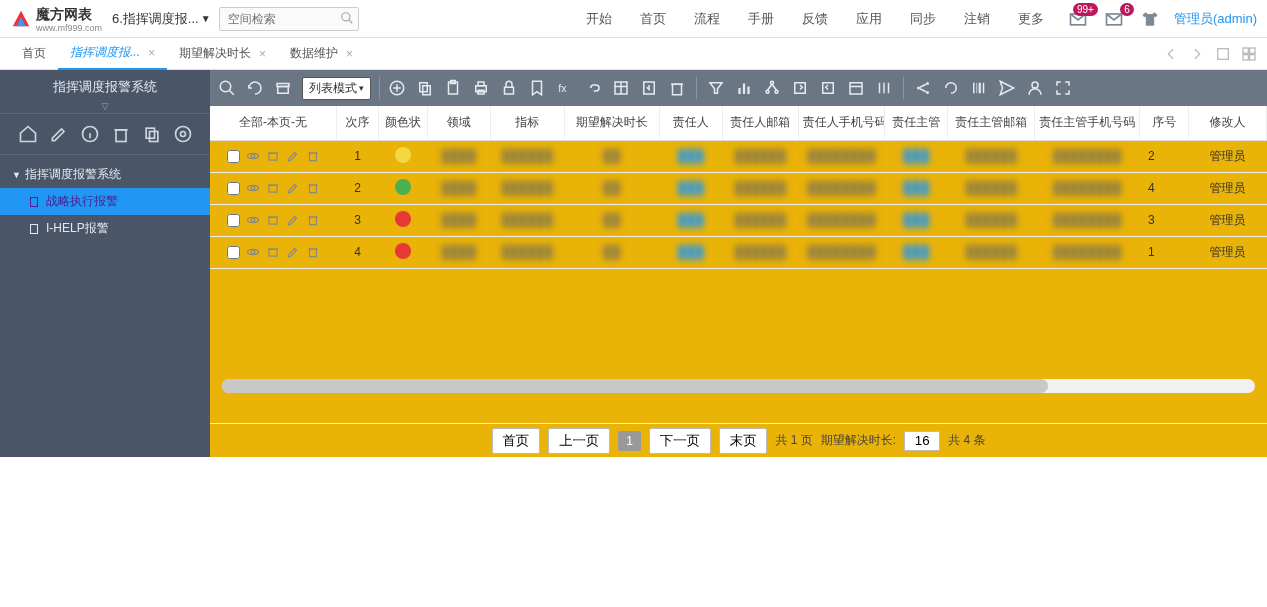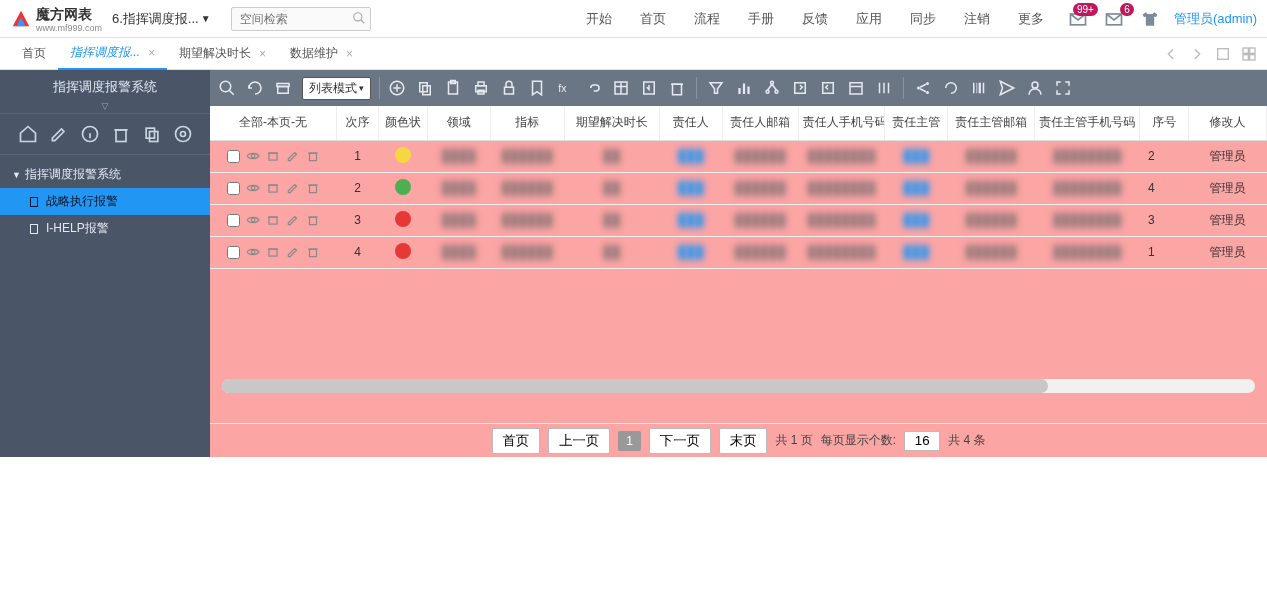--- a/index.html
+++ b/index.html
@@ -7,21 +7,21 @@
 .app { display: flex; flex-direction: column; width: 1267px; height: 457px; }
 
 
 .header { display: flex; align-items: center; height: 38px; background: #fff; border-bottom: 1px solid #e0e0e0; padding: 0 10px; }
 .logo { display: flex; align-items: center; gap: 4px; }
 .logo-mark { width: 22px; height: 22px; }
 .logo-text { font-size: 14px; font-weight: bold; }
 .logo-url { font-size: 9px; color: #888; display: block; line-height: 8px; }
 .breadcrumb { margin-left: 10px; font-size: 13px; color: #333; cursor: pointer; display: flex; align-items: center; }
 .breadcrumb .caret { margin-left: 2px; font-size: 10px; }
-.search-box { margin-left: 20px; position: relative; }
+.search-box { margin-left: 8px; position: relative; }
 .search-box input { width: 140px; height: 24px; border: 1px solid #ccc; border-radius: 2px; padding: 0 24px 0 8px; font-size: 12px; background: #fafafa; }
 .search-box .si { position: absolute; right: 5px; top: 4px; color: #aaa; }
 .nav { margin-left: auto; display: flex; align-items: center; gap: 0; }
 .nav-item { padding: 13px 14px; font-size: 13px; color: #555; cursor: pointer; line-height: 38px; }
 .nav-icons { display: flex; align-items: center; gap: 16px; margin-left: 10px; }
 .nav-ico { position: relative; width: 20px; height: 20px; cursor: pointer; color: #7d8b99; }
 .badge { position: absolute; top: -6px; right: -10px; background: #be185d; color: #fff; font-size: 10px; padding: 0 4px; border-radius: 8px; line-height: 13px; }
 .user { margin-left: 14px; color: #2196f3; font-size: 13px; cursor: pointer; }
 
 
@@ -38,24 +38,24 @@
 .side-title { text-align: center; padding: 8px 0 6px; font-size: 13px; position: relative; }
 .side-title::after { content: ""; position: absolute; bottom: -5px; left: 50%; transform: translateX(-50%); border: 5px solid transparent; border-top-color: #4a5568; display: none; }
 .side-arrow { text-align: center; font-size: 9px; color: #9aa6b2; height: 12px; line-height: 8px; border-bottom: 1px solid #5a6578; }
 .side-icons { display: flex; justify-content: space-around; padding: 10px 12px; border-bottom: 1px solid #5a6578; }
 .side-icons .ic { width: 20px; height: 20px; color: #cbd5e0; cursor: pointer; }
 .tree { padding: 6px 0; }
 .tree-node { display: flex; align-items: center; padding: 5px 12px; font-size: 12px; cursor: pointer; }
 .tree-node .car { margin-right: 4px; font-size: 9px; }
 .tree-child { display: flex; align-items: center; padding: 5px 12px 5px 28px; font-size: 12px; cursor: pointer; }
 .tree-child .doc { width: 12px; height: 12px; margin-right: 6px; }
-.tree-child.selected { background: #2196f3; color: #0f172a; align-items: center; }
-
-
-.content { flex: 1; display: flex; flex-direction: column; overflow: hidden; background: #fca5a5; }
+.tree-child.selected { background: #2196f3; color: #4c1d95; align-items: center; }
+
+
+.content { flex: 1; display: flex; flex-direction: column; overflow: hidden; background: #eab308; }
 .toolbar { display: flex; align-items: center; height: 36px; background: #6b7685; padding: 0 8px; gap: 8px; }
 .tb-left, .tb-right { display: flex; align-items: center; gap: 10px; }
 .tb-ico { width: 18px; height: 18px; color: #e5eaf0; cursor: pointer; flex-shrink: 0; }
 .tb-mode { background: #fff; border: 1px solid #555; padding: 2px 6px; font-size: 12px; cursor: pointer; border-radius: 2px; display: flex; align-items: center; }
 .tb-mode .mcaret { margin-left: 2px; font-size: 9px; }
 .tb-sep { width: 1px; height: 22px; background: #8895a5; }
 
 
 .table-wrap { flex: 1; overflow: hidden; position: relative; }
 .grid { width: 100%; border-collapse: collapse; table-layout: fixed; }
@@ -545,19 +545,19 @@
           </div>
       </div>
 
       <div class="pager">
         <button class="pg-btn">首页</button>
         <button class="pg-btn">上一页</button>
         <span class="pg-cur">1</span>
         <button class="pg-btn">下一页</button>
         <button class="pg-btn">末页</button>
         <span class="pg-info">共 1 页</span>
-        <span class="pg-info">每页显示个数:</span>
+        <span class="pg-info">期望解决时长:</span>
         <input class="pg-size" value="16" style="">
         <span class="pg-info">共 4 条</span>
       </div>
     </div>
   </div>
 </div>
 
 </body></html>

